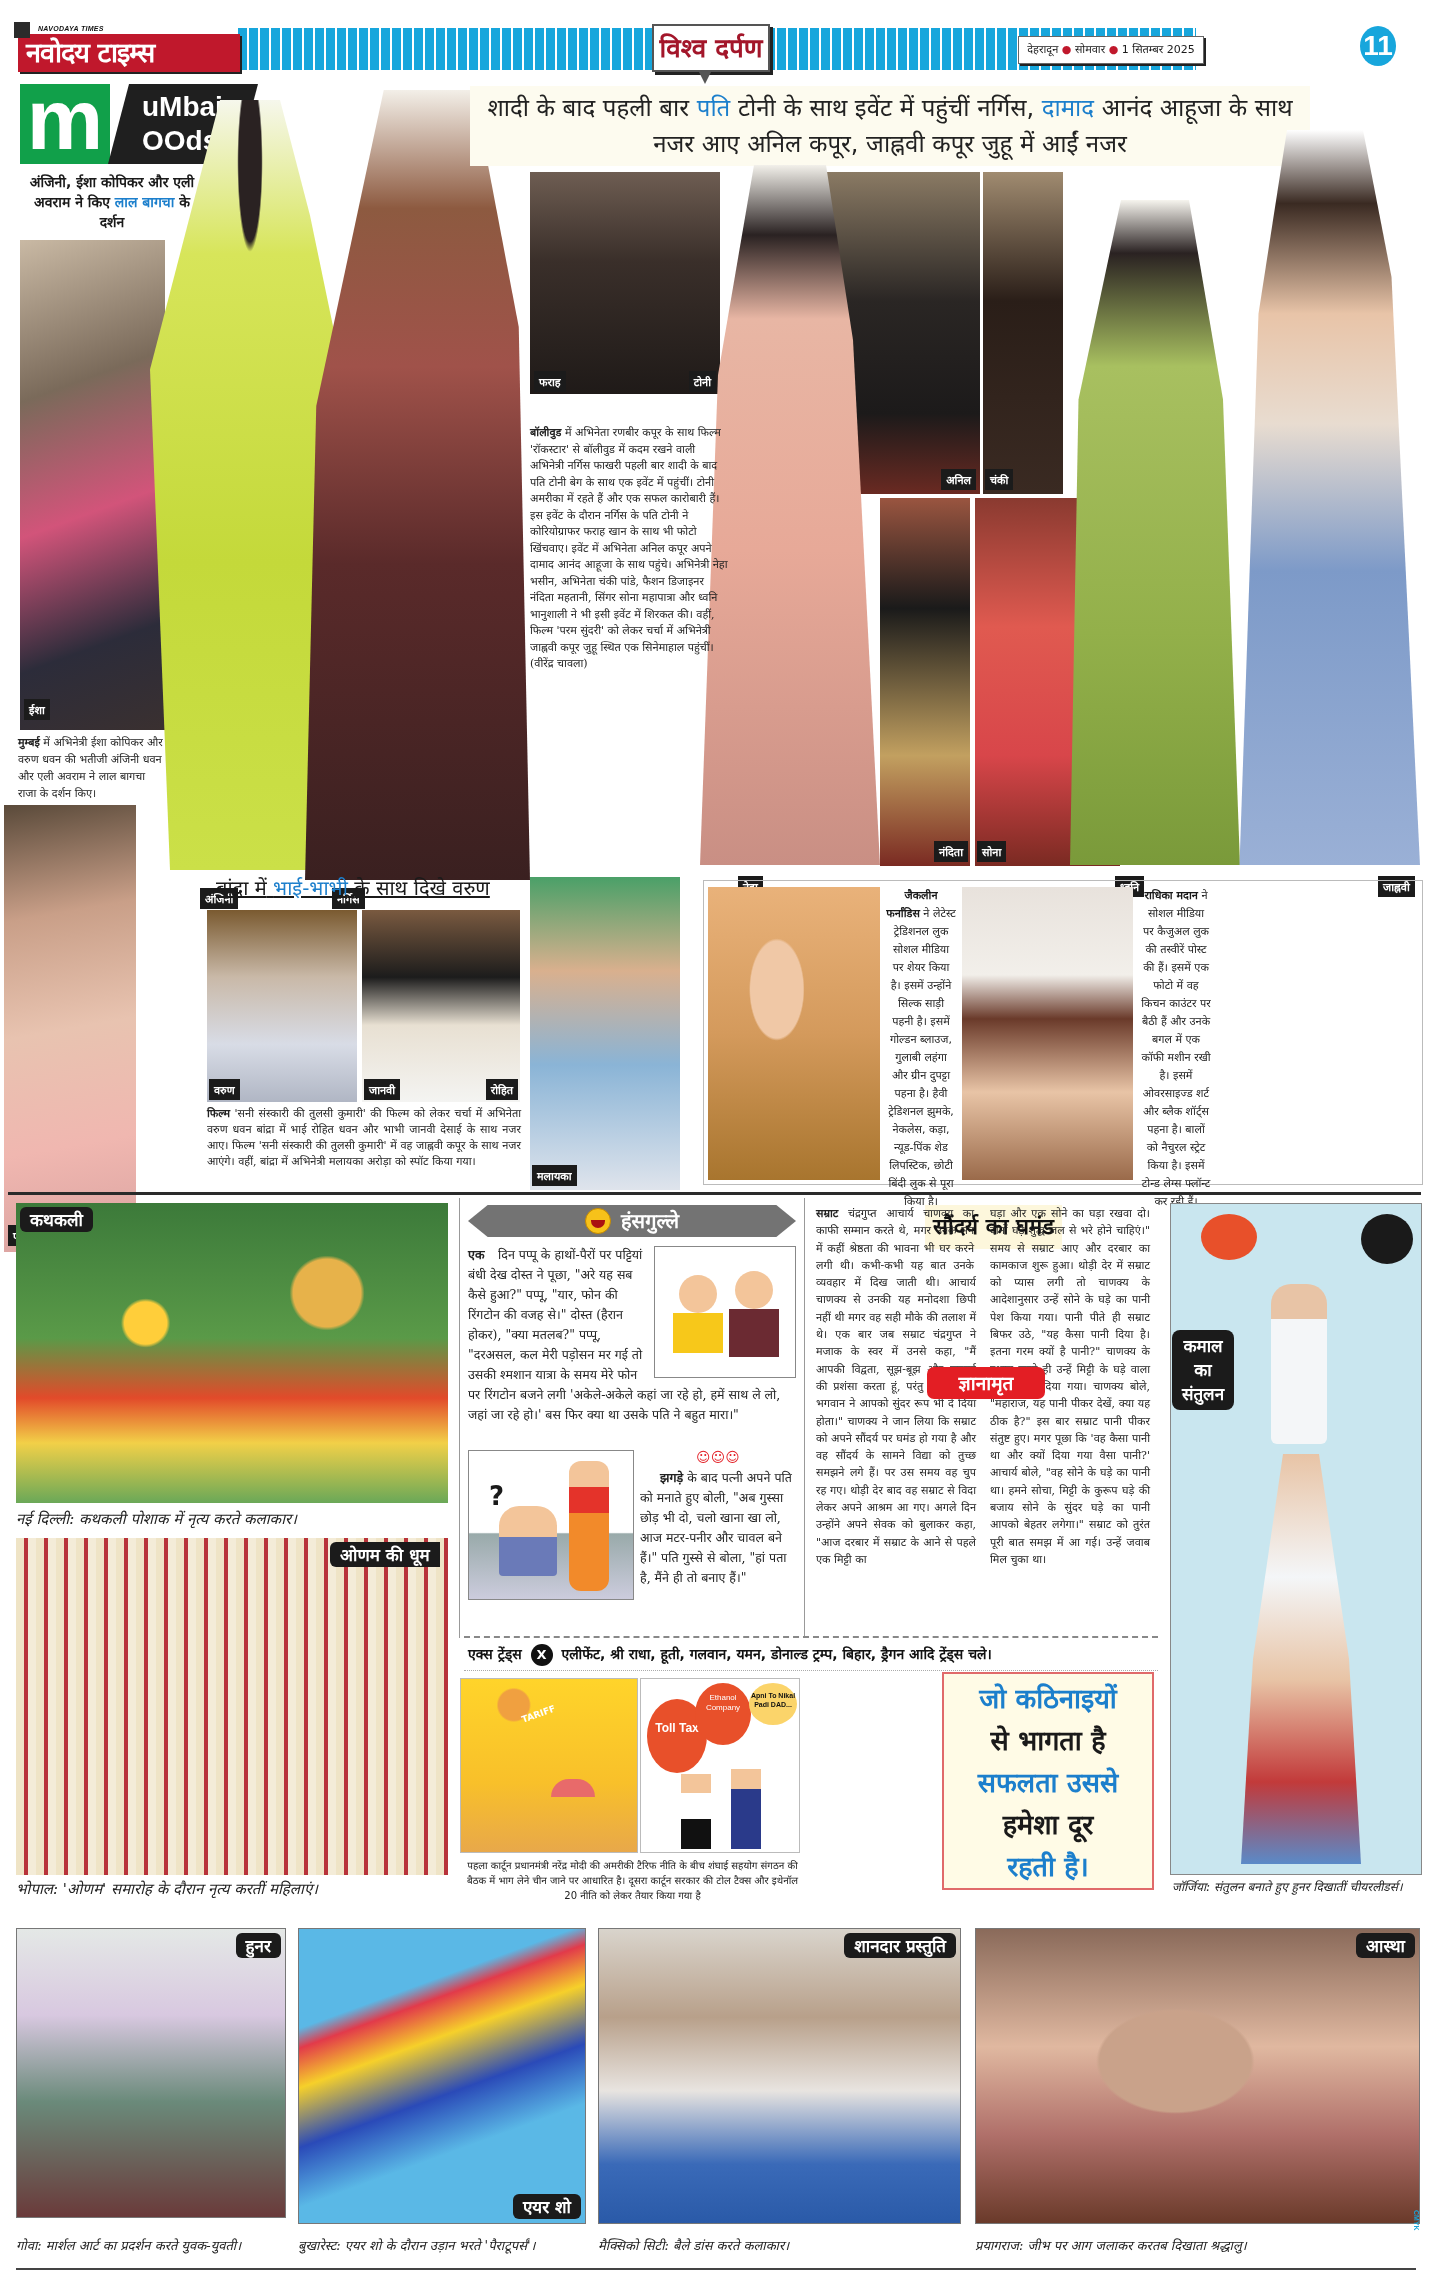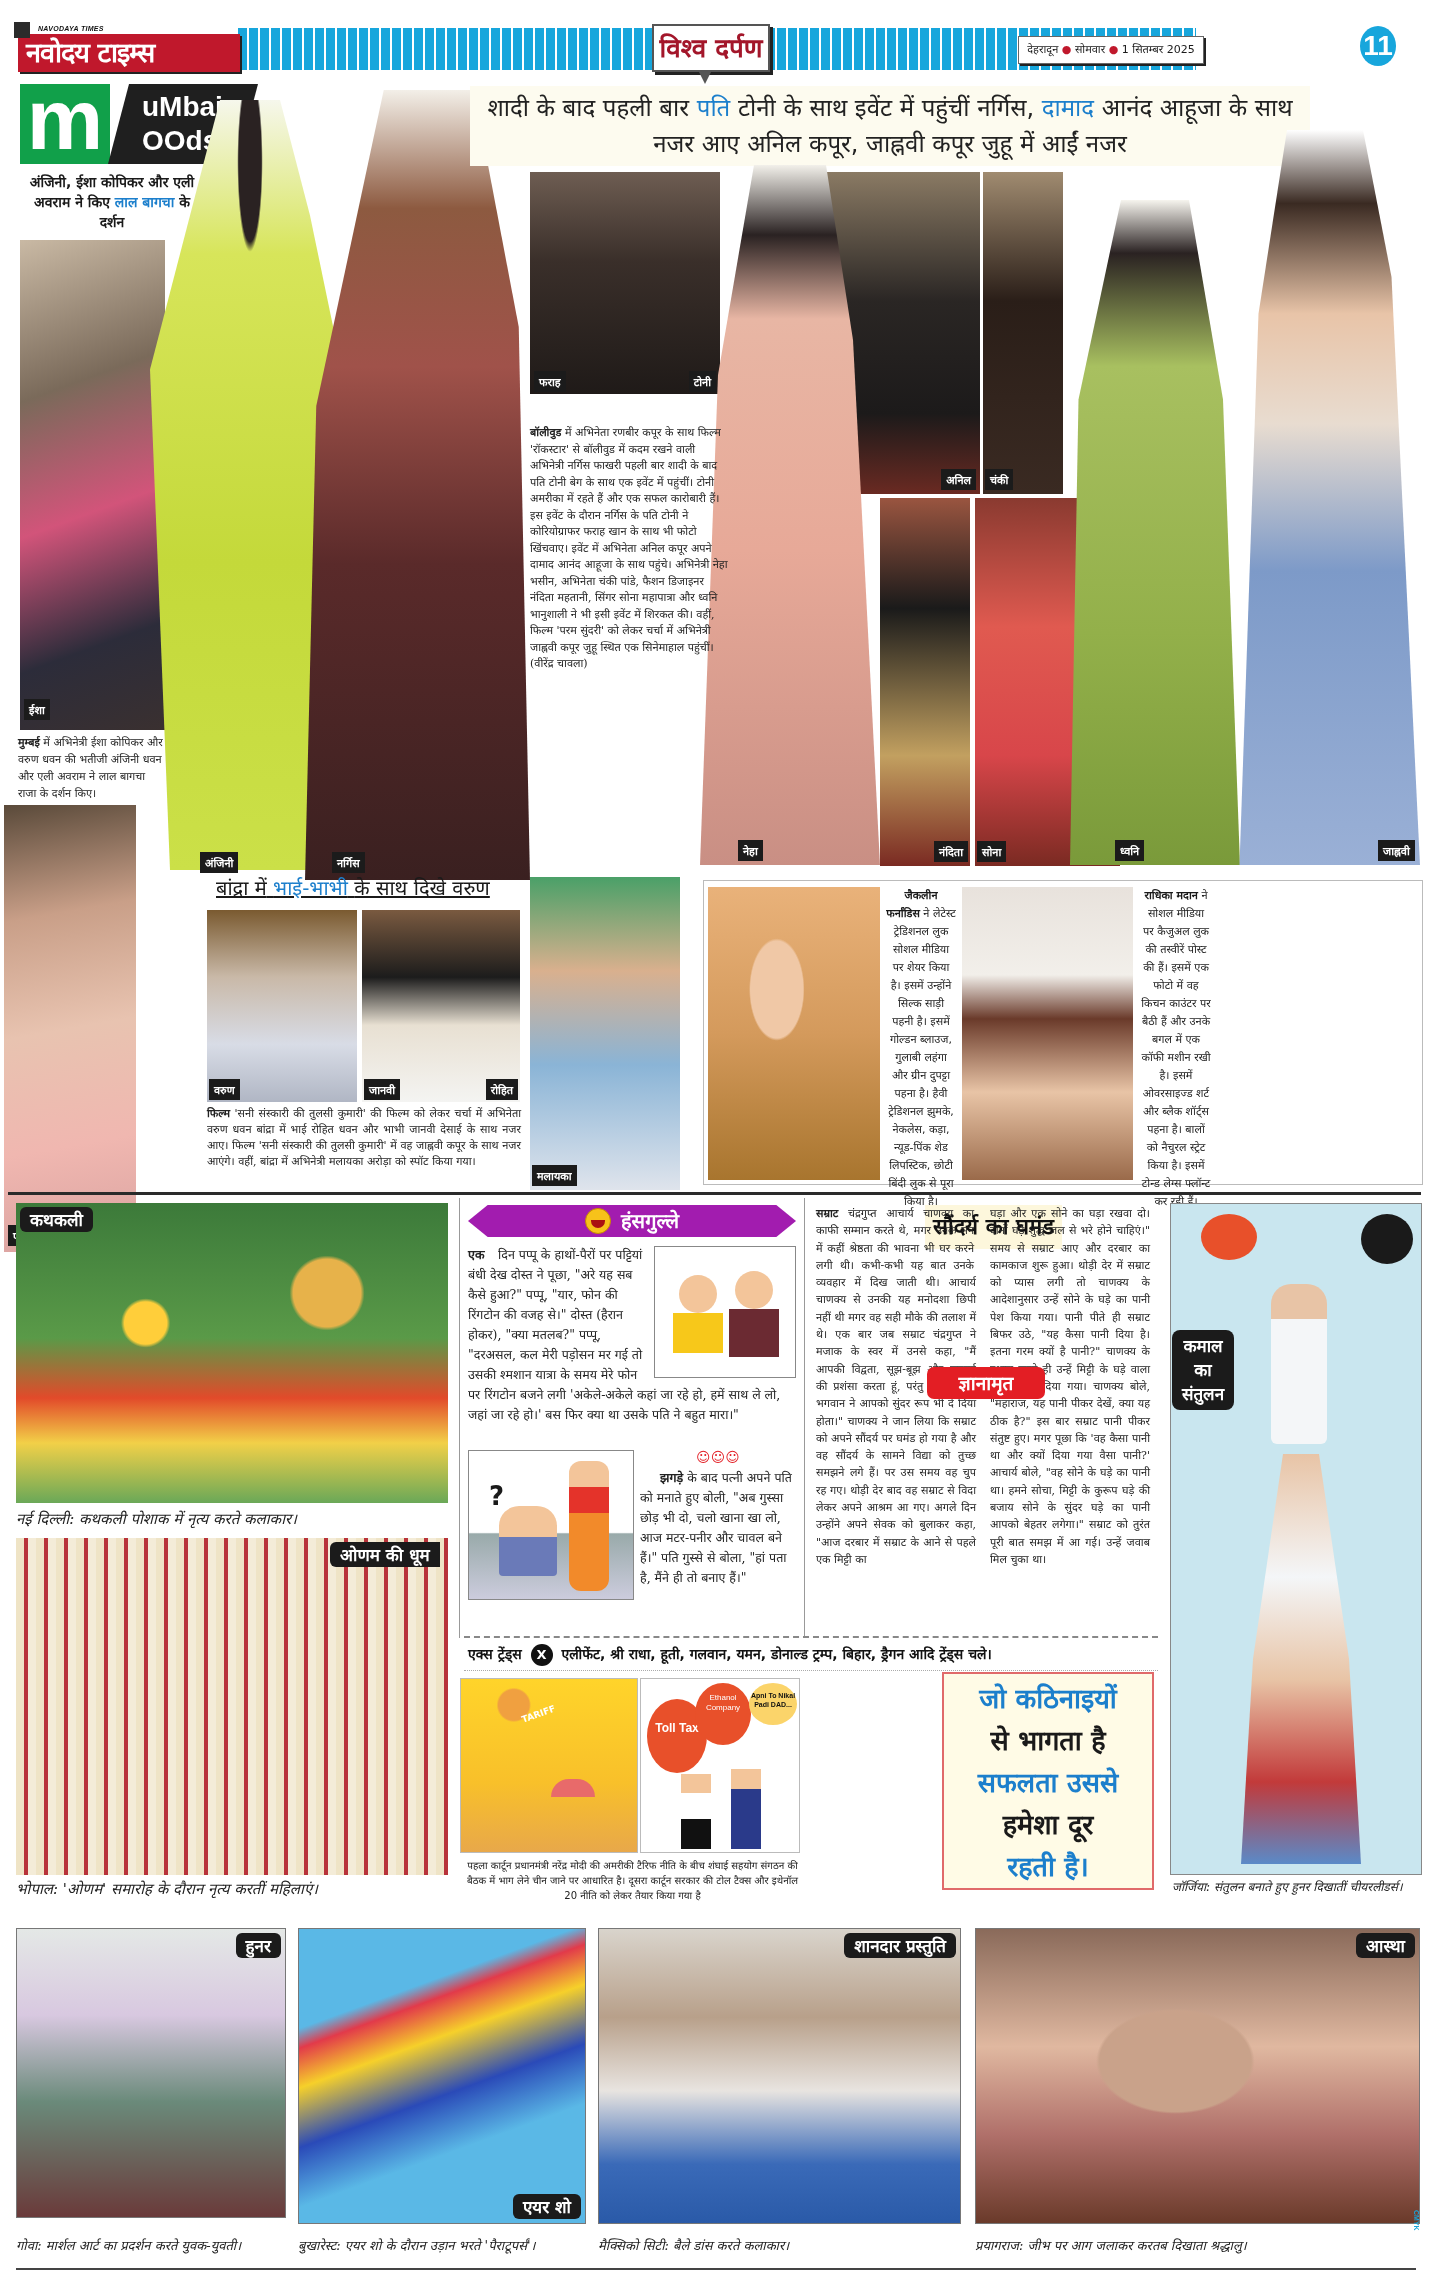--- a/index.html
+++ b/index.html
@@ -21,42 +21,42 @@
     color:#a3162a; font: bold 26px "DejaVu Sans", sans-serif; text-align:center; line-height:44px; }
   .section-tag::after { content:""; position:absolute; left:44px; bottom:-14px; border-left:7px solid transparent; border-right:7px solid transparent; border-top:14px solid #555; }
   .dateline { left: 1010px; top: 14px; width: 186px; height: 28px; background:#fff; border:1px solid #666; box-shadow:2px 2px 0 #222;
     font: 11px "DejaVu Sans", sans-serif; line-height: 26px; text-align:center; }
   .dateline .dot { color:#c0182c; }
   .page-no { left: 1352px; top: 4px; width: 36px; height: 40px; background: #17a6dc; border-radius: 50%;
     color:#fff; font: bold 28px "Liberation Sans", sans-serif; text-align:center; line-height: 40px; }
 
   
   .photo { position:absolute; overflow:hidden; }
-  .cap-tag { position:absolute; background:#1b1b1b; color:#fff; font: bold 11px "DejaVu Sans", sans-serif; padding: 3px 5px; }
+  .cap-tag { position:absolute; background:#1b1b1b; color:#fff; font: bold 11px "DejaVu Sans", sans-serif; padding: 3px 5px; margin-top: 36px; }
   .caption { position:absolute; font: italic 15px "DejaVu Serif", serif; color:#222; }
   .body-text { font: 12px/19px "DejaVu Serif", serif; color:#222; }
   .body-text b { font-weight: bold; }
 
   
   .moods-logo { left: 20px; top: 84px; width: 235px; height: 80px; }
   .moods-m { left:0; top:0; width:90px; height:80px; background:#11a04a; color:#fff; font: bold 86px "Liberation Sans", sans-serif; line-height: 70px; text-align:center; }
   .moods-dark { left: 88px; top: 0; width: 150px; height: 80px; background:#1f1f1f; clip-path: polygon(14% 0,100% 0,86% 100%,0 100%); }
   .moods-text { left: 122px; top: 6px; color:#fff; font: bold 28px/34px "Liberation Sans", sans-serif; }
   .moods-headline { left: 22px; top: 172px; width: 180px; font: bold 14px/20px "DejaVu Sans", sans-serif; text-align:center; }
   .blue { color:#1c7fcc; }
 
   .main-head { left: 470px; top: 90px; width: 840px; text-align:center; font: 24px/36px "DejaVu Sans", sans-serif; color:#222; }
 
   .divider-thick { position:absolute; height:3px; background:#2a2a2a; }
   .divider-thin { position:absolute; background:#999; }
   .dashed { position:absolute; border-top: 2px dashed #888; height:0; }
 
   .section-label { position:absolute; background:#1b1b1b; color:#fff; font: bold 17px "DejaVu Sans", sans-serif; padding: 1px 10px; border-radius: 6px; }
 
-  .hasgulle { left: 468px; top: 1205px; width: 328px; height: 32px; background:#a21caf;
+  .hasgulle { left: 468px; top: 1205px; width: 328px; height: 32px; background:#737373;
     clip-path: polygon(6% 0, 94% 0, 100% 50%, 94% 100%, 6% 100%, 0 50%); color:#fff; font: bold 20px "DejaVu Sans", sans-serif; text-align:center; line-height:32px; }
   .smiley { display:inline-block; width: 26px; height: 26px; background:#f7c21a; border-radius:50%; vertical-align: middle; margin-right: 10px; position:relative; top:-2px; border:1px solid #c58a00;}
   .smiley::after{content:""; position:absolute; left:5px; top:11px; width:14px; height:8px; background:#a11; border-radius:0 0 10px 10px;}
 
   .quote-box { left: 942px; top: 1672px; width: 212px; height: 218px; border: 2px solid #e06a6a; background:#fffbe6; text-align:center;
     font: bold 27px/42px "DejaVu Sans", sans-serif; padding-top: 4px; }
   .quote-box .q-blue { color:#1c7fcc; display:block; }
   .quote-box .q-dark { color:#1a1a1a; display:block; }
 
   .gyanamrit { left: 927px; top: 1367px; width: 118px; height: 32px; background: #e31e24; color:#fff; border-radius: 7px; font: bold 19px/32px "DejaVu Sans", sans-serif; text-align:center; }

